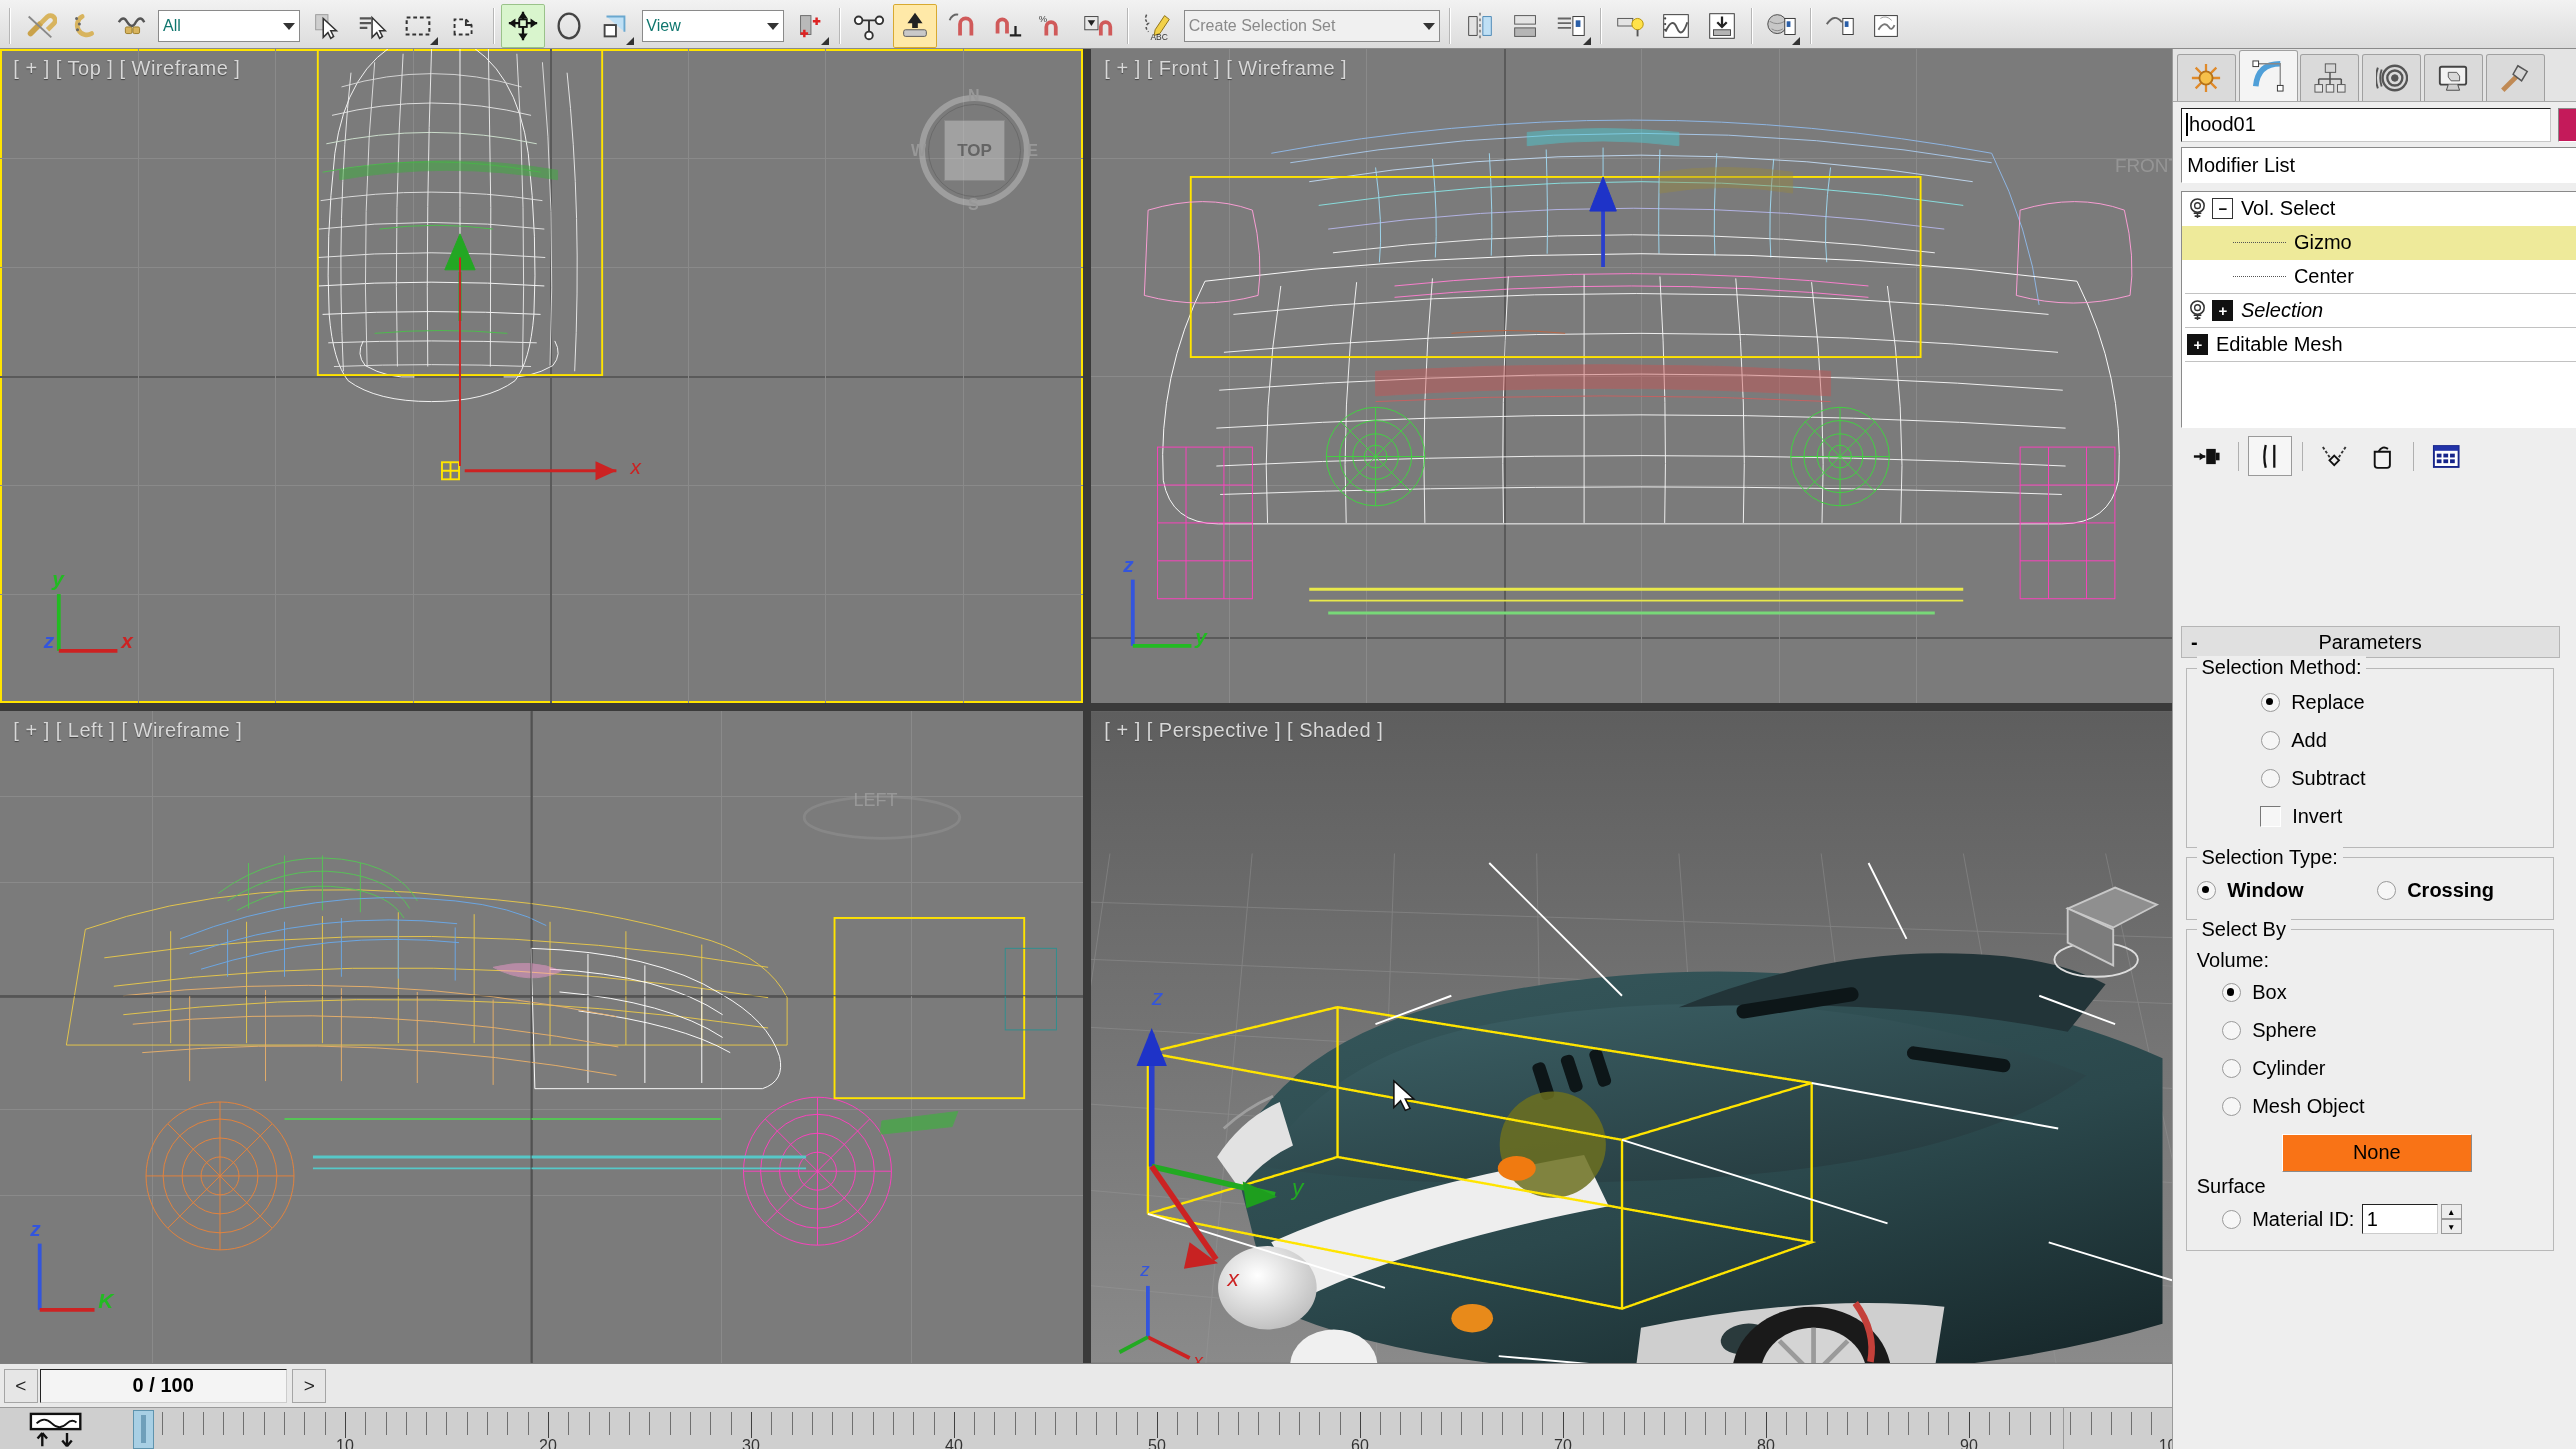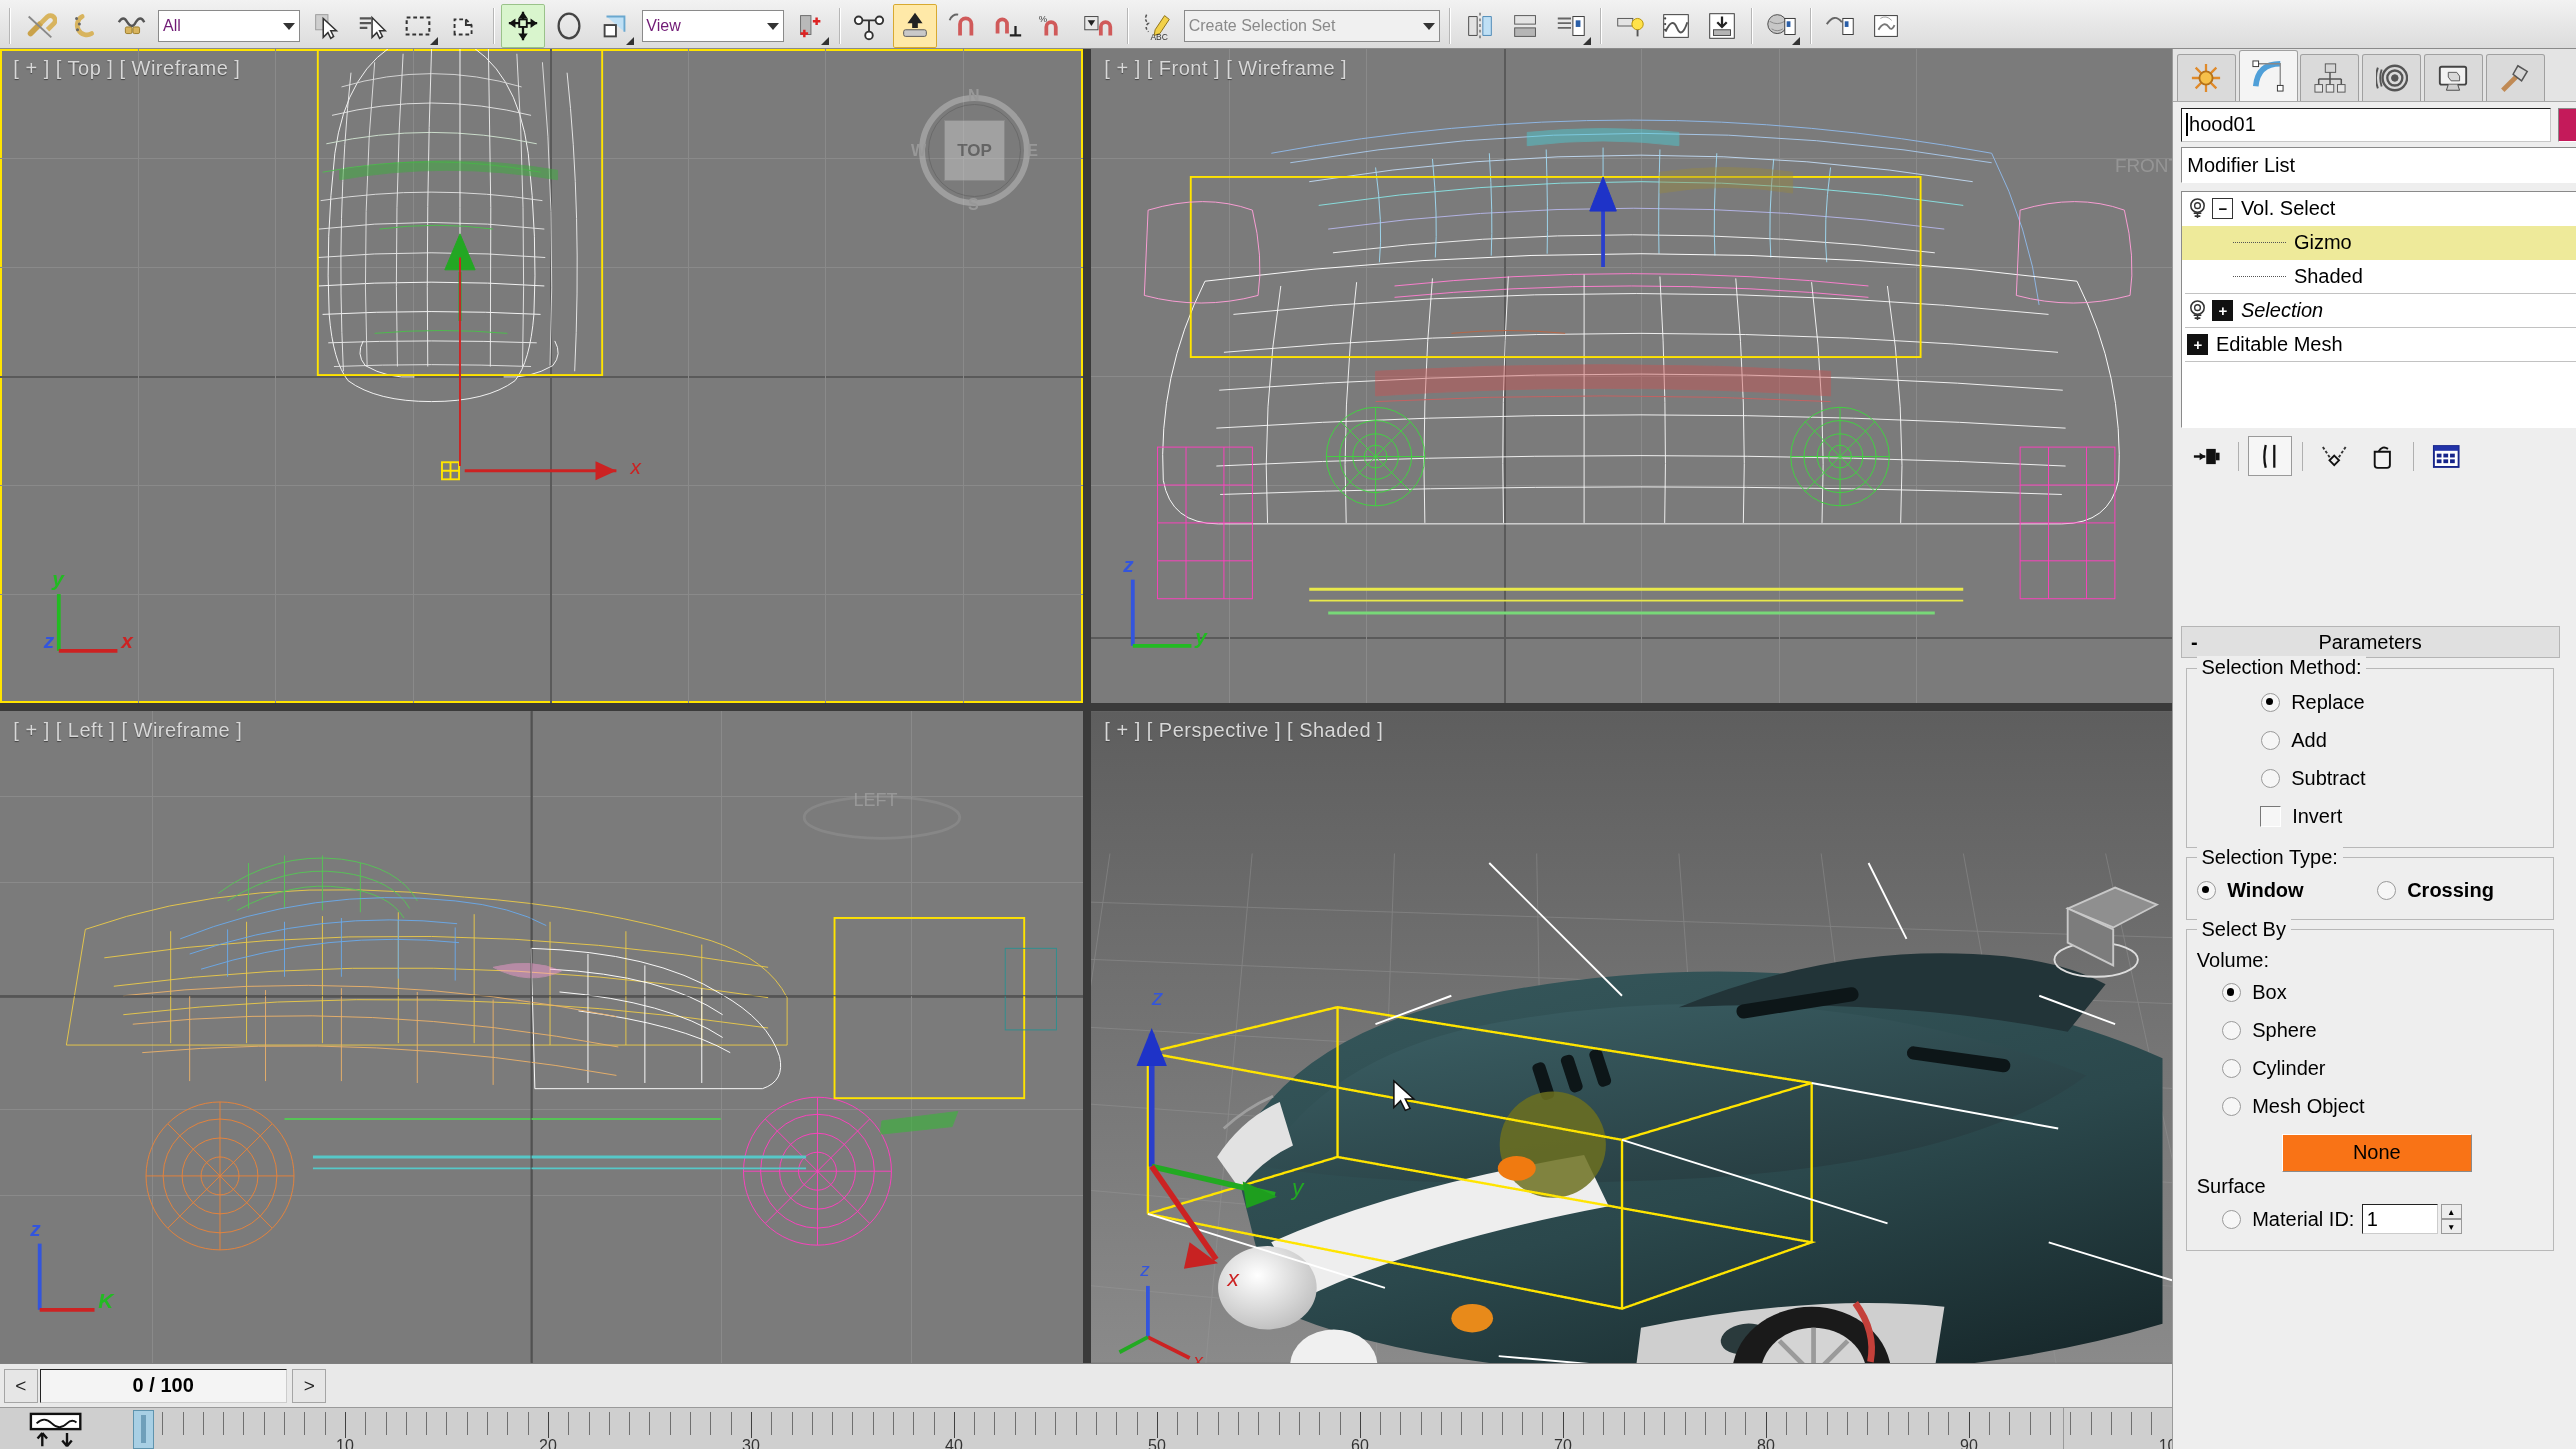--- a/index.html
+++ b/index.html
@@ -10,21 +10,21 @@
   #toolbar{position:absolute;left:0;top:0;width:2576px;height:49px;
     background:linear-gradient(#f2f2f2,#dcdcdc);border-bottom:0.9px solid #8a8a8a;
     display:flex;align-items:flex-end;padding:0 3.8px;overflow:hidden;}
   .tb-btn{width:44px;height:44px;margin:0 0.9px;display:flex;align-items:center;justify-content:center;
     border:0.9px solid transparent;border-radius:1.9px;position:relative;flex:none;}
   .tb-btn.on{background:#d9f5cd;border:0.9px solid #9ac28a;}
   .tb-btn.ongold{background:#ffe9a8;border:0.9px solid #d8a930;}
   .tb-btn svg{display:block;}
   .tb-sep{width:1.9px;height:36px;background:#b6b6b6;margin:0 5.7px 3.8px;flex:none;border-right:0.9px solid #fff;}
   .tb-combo{height:32px;width:142px;background:#fff;border:0.9px solid #8a8a8a;margin:0 3.8px 5.7px;
-    display:flex;align-items:center;padding:0 3.8px;font-size:16px;color:#701a75;position:relative;flex:none;}
+    display:flex;align-items:center;padding:0 3.8px;font-size:16px;color:#0f766e;position:relative;flex:none;}
   .tb-combo.wide{width:256px;background:#f0f0f0;color:#8a8a8a;}
   .tb-combo .cap{flex:1;overflow:hidden;white-space:nowrap;}
   .tb-combo .arw{width:0;height:0;border-left:6.6px solid transparent;border-right:6.6px solid transparent;
     border-top:7.6px solid #333;}
   .flyout{position:absolute;right:1.9px;bottom:1.9px;width:0;height:0;
     border-left:4.7px solid transparent;border-top:4.7px solid transparent;border-right:4.7px solid #333;border-bottom:4.7px solid #333;}
 
   
   #vpwrap{position:absolute;left:0;top:49px;width:2172px;height:1314px;background:#3a3a3a;}
   .vp{position:absolute;background:#7b7b7b;overflow:hidden;}
@@ -917,21 +917,21 @@
       <span class="bulb"></span>
       <span style="width:21px;"></span>
       <span class="dots"></span>
       <span>Gizmo</span>
     </div>
 
     <div class="srow">
       <span class="bulb"></span>
       <span style="width:21px;"></span>
       <span class="dots"></span>
-      <span>Shaded</span>
+      <span>Center</span>
       <span class="sep"></span>
     </div>
 
     <div class="srow">
       <span class="bulb">
         <svg width="21" height="23" viewBox="0 0 22 24">
           <circle cx="11" cy="9" r="7" fill="none" stroke="#333" stroke-width="1.6"></circle>
           <circle cx="11" cy="9" r="3" fill="none" stroke="#333" stroke-width="1.4"></circle>
           <path d="M7 17 h8 M8 20 h6 M11 16 v6" stroke="#333" stroke-width="1.6" fill="none"></path>
         </svg>

